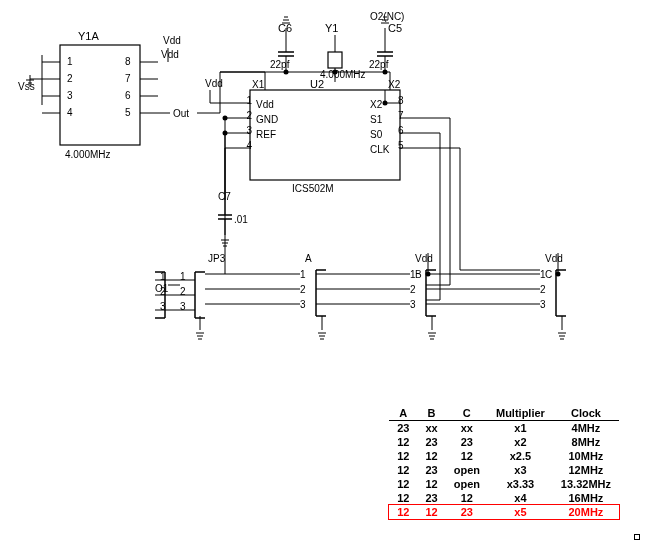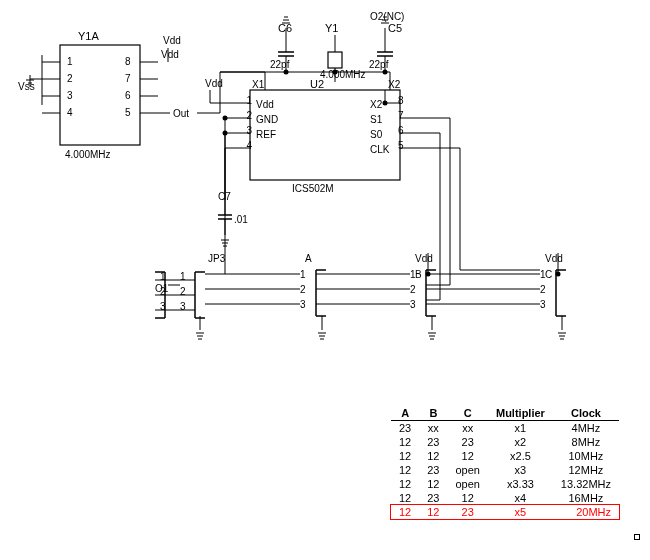--- a/index.html
+++ b/index.html
@@ -28,20 +28,21 @@
       position: absolute;
       bottom: 20px;
       right: 20px;
       border-collapse: collapse;
       font-size: 11px;
     }
     .truth-table td, .truth-table th {
       padding: 1px 8px;
       text-align: center;
       border: none;
+      font-weight: bold;
     }
     .truth-table thead th {
       font-weight: bold;
       border-bottom: 1px solid #000;
     }
     .truth-table tbody tr:last-child td {
       color: #000;
     }
     .table-wrapper {
       position: absolute;
@@ -379,18 +380,18 @@
             <td>23</td>
             <td>12</td>
             <td>x4</td>
             <td>16MHz</td>
           </tr>
           <tr style="outline: red solid 1px; color: red;">
             <td style="color: red;">12</td>
             <td style="color: red;">12</td>
             <td style="color: red;">23</td>
             <td style="color: red; margin-top: 32px;">x5</td>
-            <td style="color: red; text-align: right;">20MHz</td>
+            <td style="color: red;">20MHz</td>
           </tr>
         </tbody>
     </table>
   </div>
 </div>
 
 </body></html>

